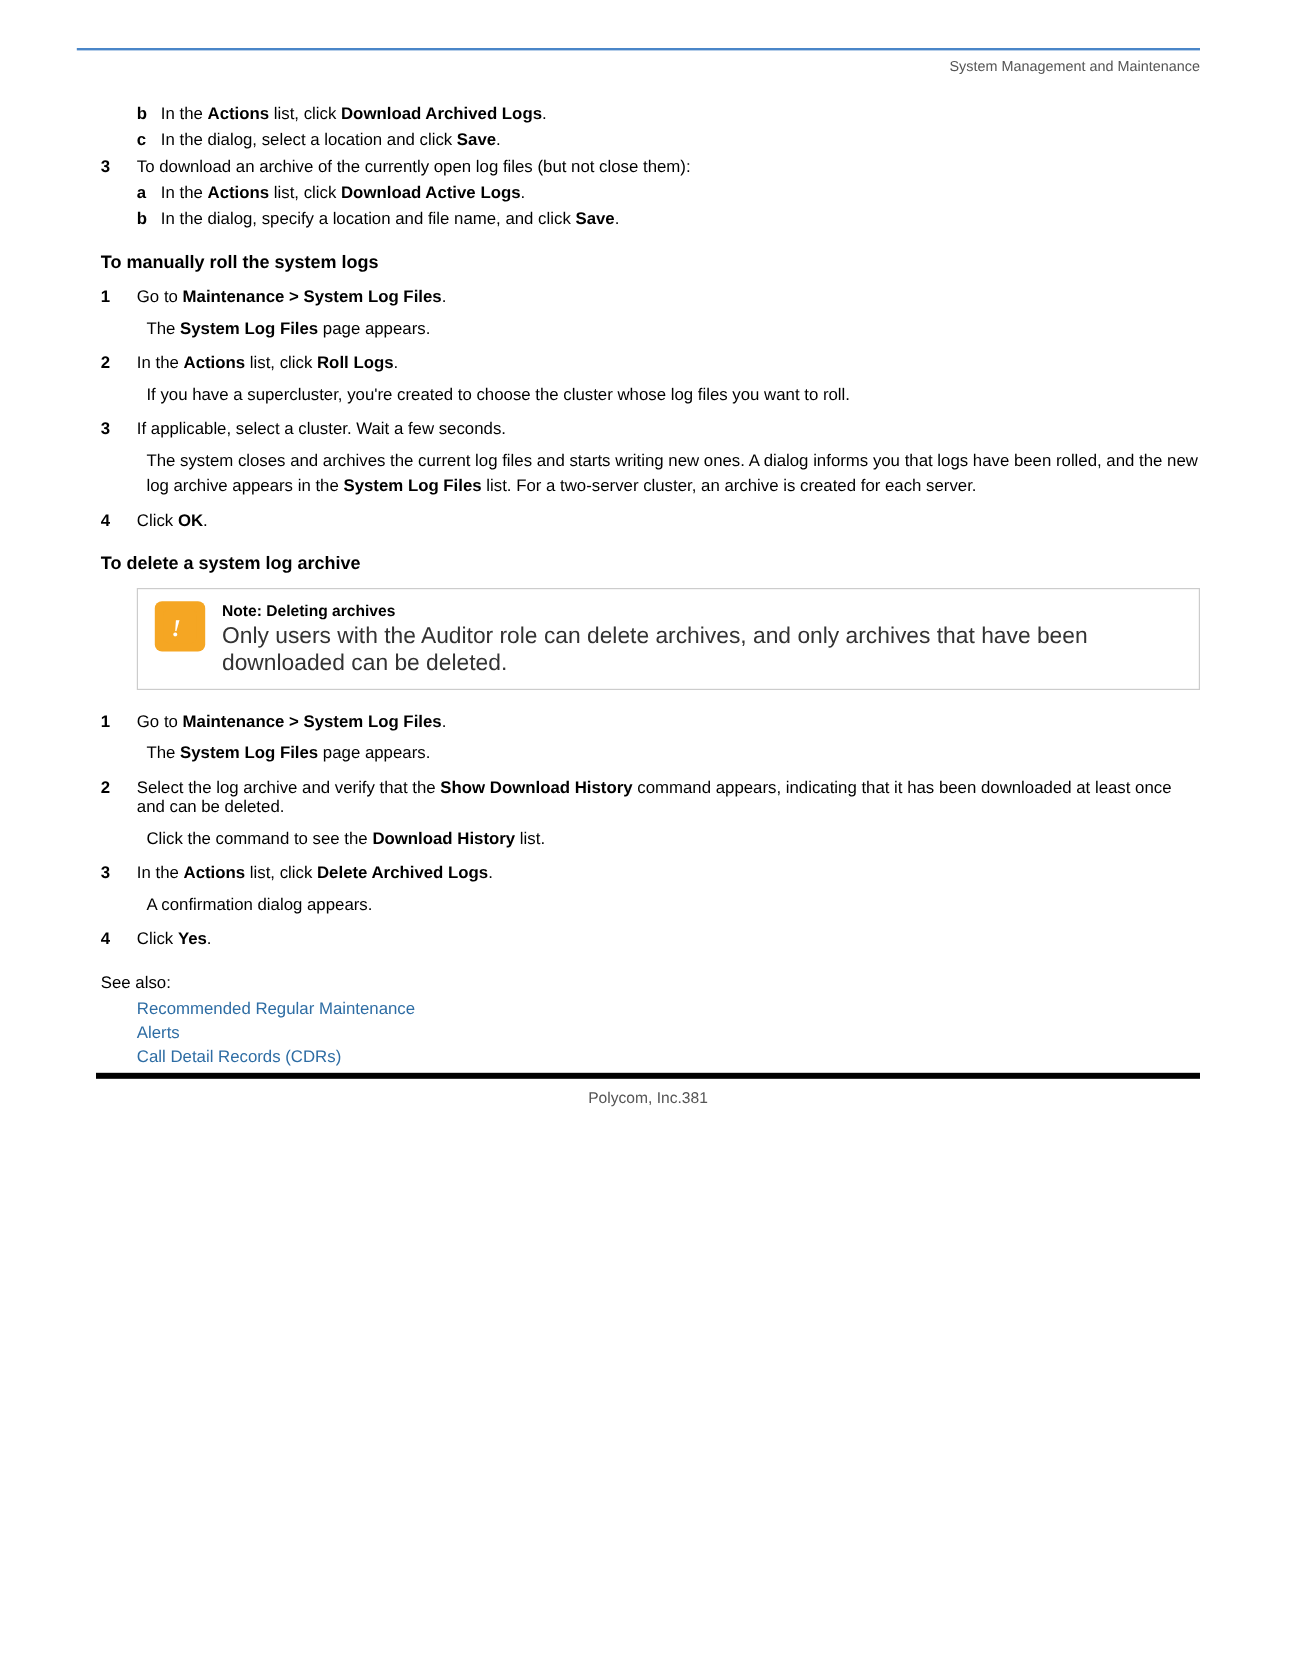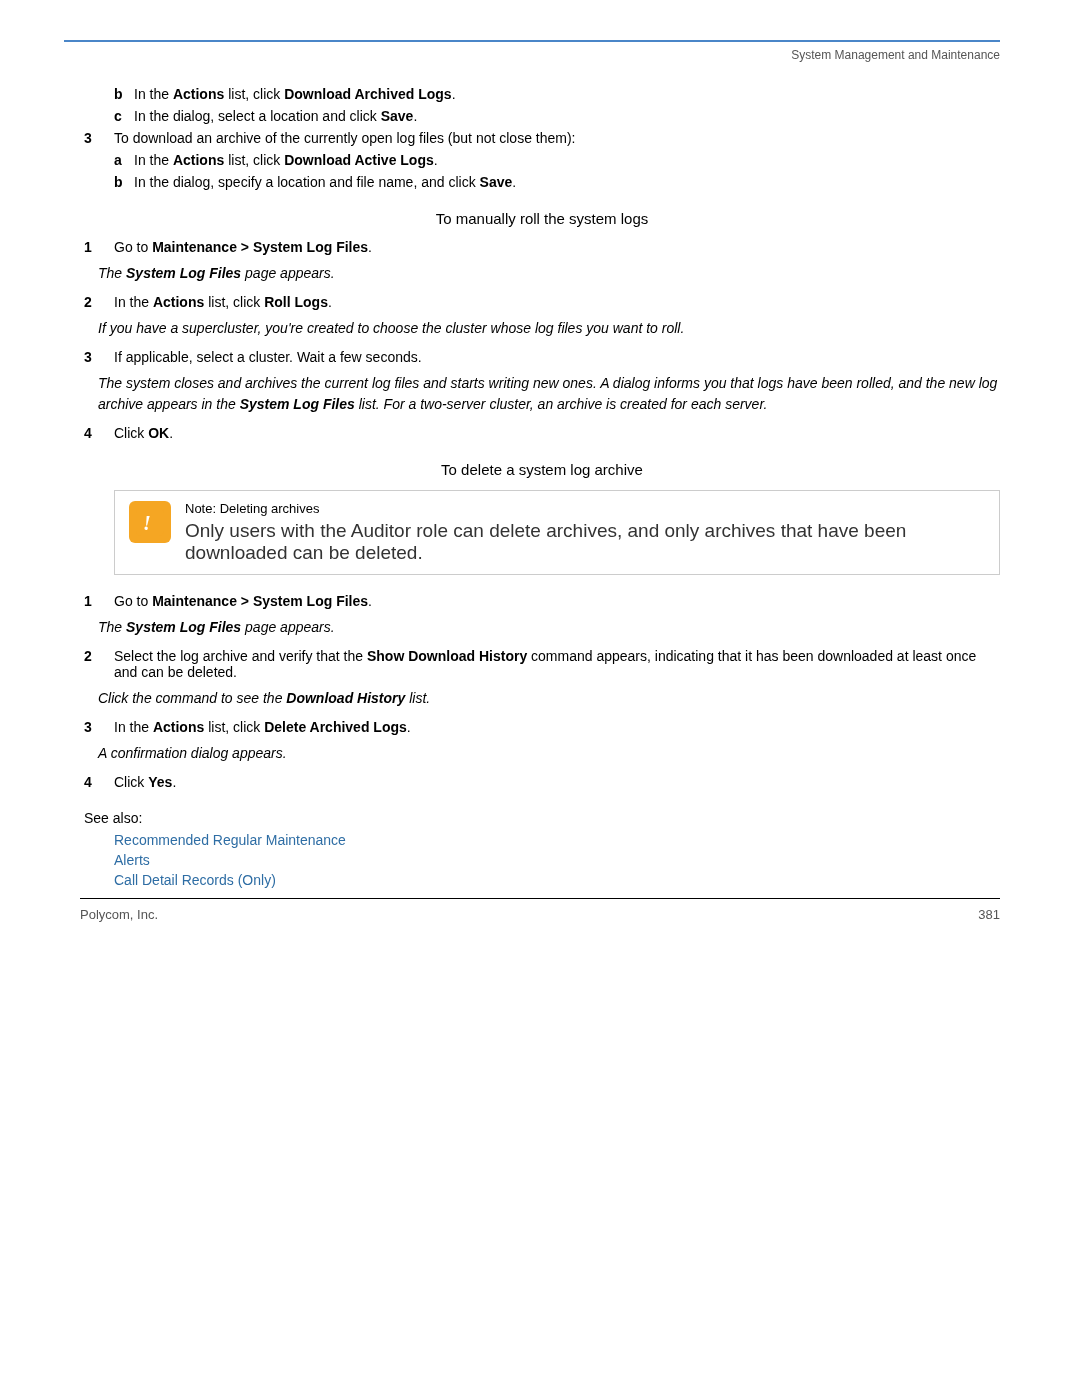--- a/index.html
+++ b/index.html
@@ -49,23 +49,22 @@
       flex: 1;
     }
     .sub-step {
       display: flex;
       margin-bottom: 6px;
       align-items: flex-start;
       padding-left: 30px;
     }
     .section-heading {
       font-size: 15px;
-      font-weight: normal;
+      font-weight: bold;
       margin: 20px 0 12px 0;
-      text-align: center;
     }
     .note-box {
       display: flex;
       align-items: flex-start;
       background: #fff;
       border: 1px solid #ccc;
       padding: 10px 14px;
       margin: 10px 0 18px 30px;
       gap: 14px;
     }
@@ -80,21 +79,21 @@
       justify-content: center;
       font-size: 22px;
       color: #fff;
       font-style: italic;
       font-weight: bold;
     }
     .note-content {
       flex: 1;
     }
     .note-title {
-      font-weight: normal;
+      font-weight: bold;
       font-size: 13px;
       margin-bottom: 4px;
     }
     .note-body {
       font-size: 19px;
       color: #333;
     }
     .see-also {
       margin-top: 20px;
       margin-left: 0;
@@ -112,32 +111,31 @@
       display: block;
       margin-bottom: 4px;
       font-size: 14px;
     }
     .footer {
       position: absolute;
       bottom: 30px;
       left: 80px;
       right: 80px;
       display: flex;
-      justify-content: space-between;
+      justify-content: center;
       font-size: 13px;
       color: #555;
-      border-top: 1px solid #000000;
+      border-top: 5px solid #000000;
       padding-top: 8px;
     }
     b { font-weight: bold; }
     .indent-para {
-      margin-left: 14px;
+      margin-left: 38px;
       margin-bottom: 8px;
       line-height: 1.5;
-      font-style: italic;
     }
     .step-block {
       margin-bottom: 10px;
     }
   </style>
 </head>
 <body>
 
 <div class="page-container">
   <hr class="header-rule">
@@ -244,21 +242,21 @@
         <span class="step-num"><b>4</b></span>
         <span class="step-text">Click <b>Yes</b>.</span>
       </div>
     </div>
 
     <div class="see-also">
       <div class="see-also-label">See also:</div>
       <div class="see-also-links">
         <a href="#" class="link">Recommended Regular Maintenance</a>
         <a href="#" class="link">Alerts</a>
-        <a href="#" class="link">Call Detail Records (Only)</a>
+        <a href="#" class="link">Call Detail Records (CDRs)</a>
       </div>
     </div>
 
   </div>
 
   <div class="footer">
     <span>Polycom, Inc.</span>
     <span>381</span>
   </div>
 

